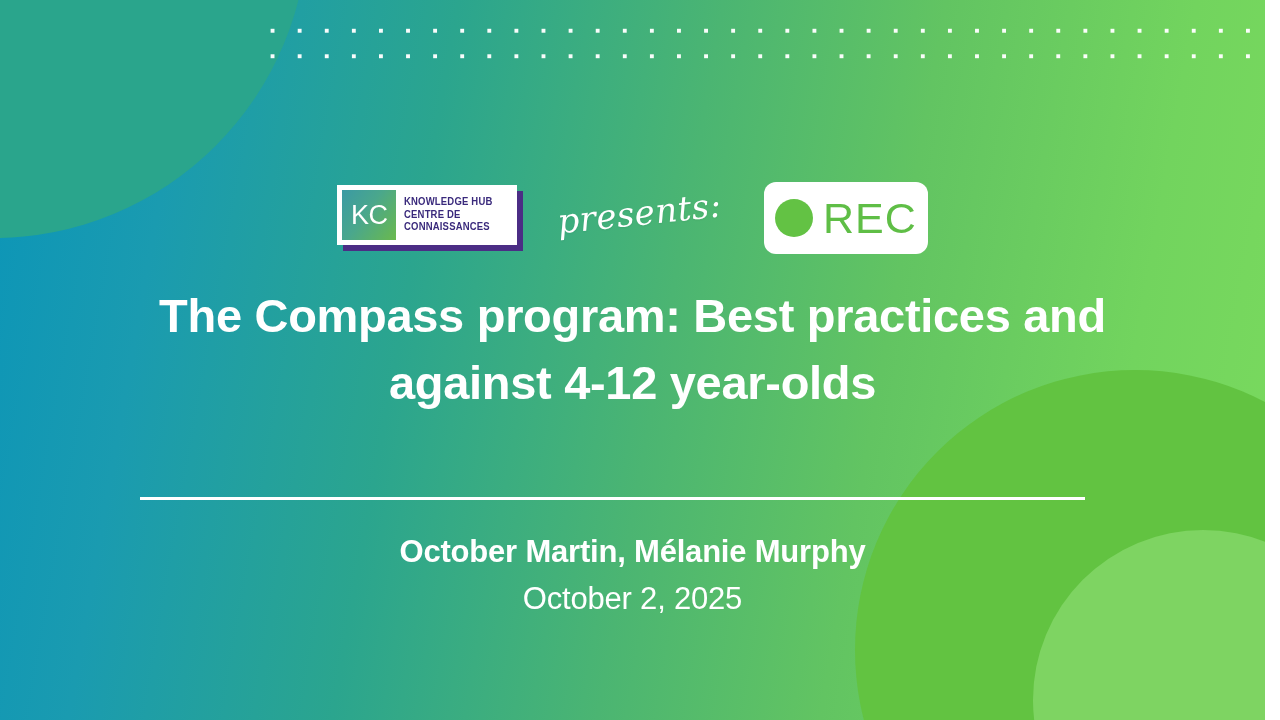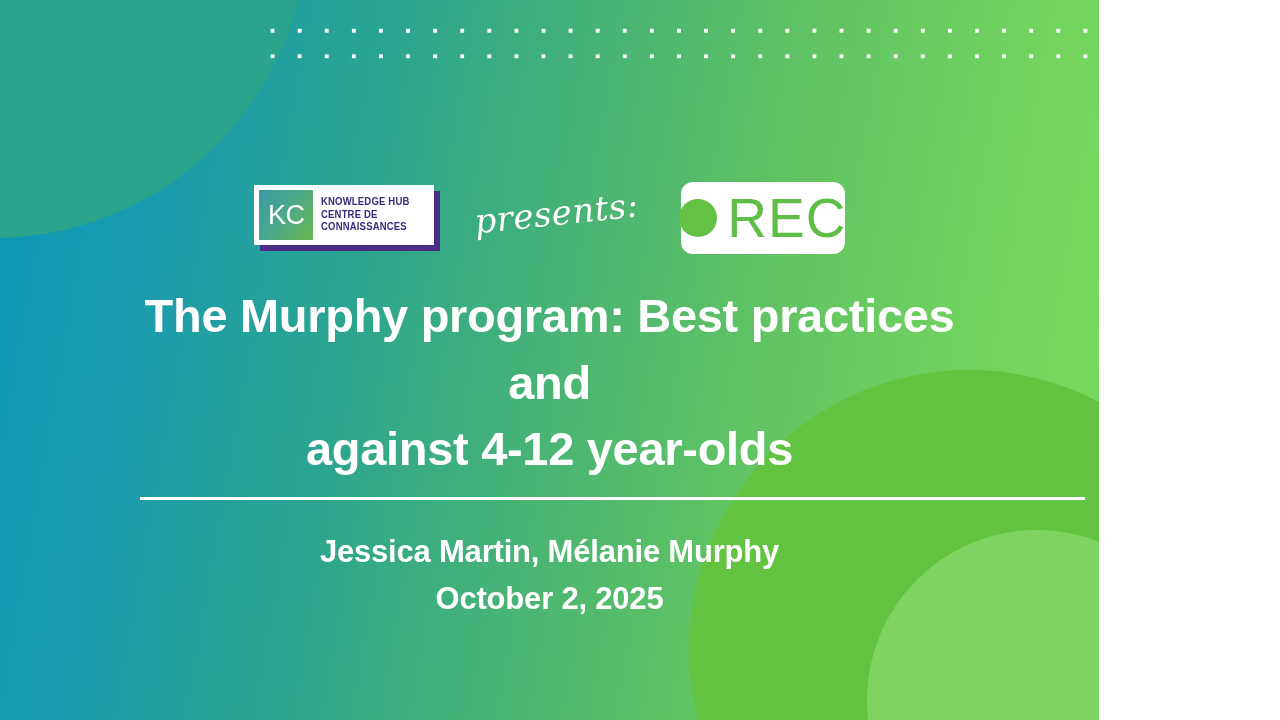--- a/index.html
+++ b/index.html
@@ -4,21 +4,21 @@
 <style>
   * { margin:0; padding:0; box-sizing:border-box; }
   html, body {
     width:1280px; height:720px;
     overflow:hidden;
     font-family:"Liberation Sans", sans-serif;
   }
 
   #slide {
     position:relative;
-    width:1099px; height:720px;
+    width:1265px; height:720px;
     overflow:hidden;
     background:linear-gradient(100deg, #0b95b8 0%, #1a9bb0 14%, #2ba58e 33%, #4bb572 52%, #62c462 68%, #72d45e 86%, #7ada5e 100%);
   }
 
   
   .deco { position:absolute; border-radius:50%; pointer-events:none; }
 
   
   #circle-tl-outer {
     left:-322px; top:-392px;
@@ -135,21 +135,21 @@
     margin-left:20px;
   }
   #rec-dot {
     width:38px; height:38px;
     border-radius:50%;
     background:#63c244;
     flex:0 0 auto;
   }
   #rec-text {
     color:#5fbe46;
-    font-size:55px;
+    font-size:43px;
     font-weight:400;
     letter-spacing:1px;
     line-height:1;
     font-family:"Liberation Sans", sans-serif;
   }
 
   
   #title {
     position:absolute;
     left:100px; right:100px; top:283px;
@@ -179,21 +179,21 @@
     font-family:"Liberation Sans", sans-serif;
   }
   #speakers {
     font-size:31px;
     font-weight:bold;
     line-height:1.52;
     letter-spacing:-0.2px;
   }
   #date {
     font-size:31px;
-    font-weight:bold;
+    font-weight:normal;
     line-height:1.52;
     letter-spacing:-0.2px;
   }
 </style>
 </head>
 <body>
 
 <div id="slide">
 
   <div class="deco" id="circle-tl-outer"></div>
@@ -222,24 +222,24 @@
     <div id="presents">presents:</div>
 
     <div id="rec-logo">
       <div id="rec-dot"></div>
       <span id="rec-text">REC</span>
     </div>
 
   </div>
 
   <div id="title">
-    <div>The Murphy program: Best practices and</div>
+    <div>The Compass program: Best practices and</div>
     <div>against 4-12 year-olds</div>
   </div>
 
   <div id="divider"></div>
 
   <div id="presenters">
-    <div id="speakers">Jessica Martin, Mélanie Murphy</div>
+    <div id="speakers">October Martin, Mélanie Murphy</div>
     <div id="date">October 2, 2025</div>
   </div>
 
 </div>
 
 </body></html>

